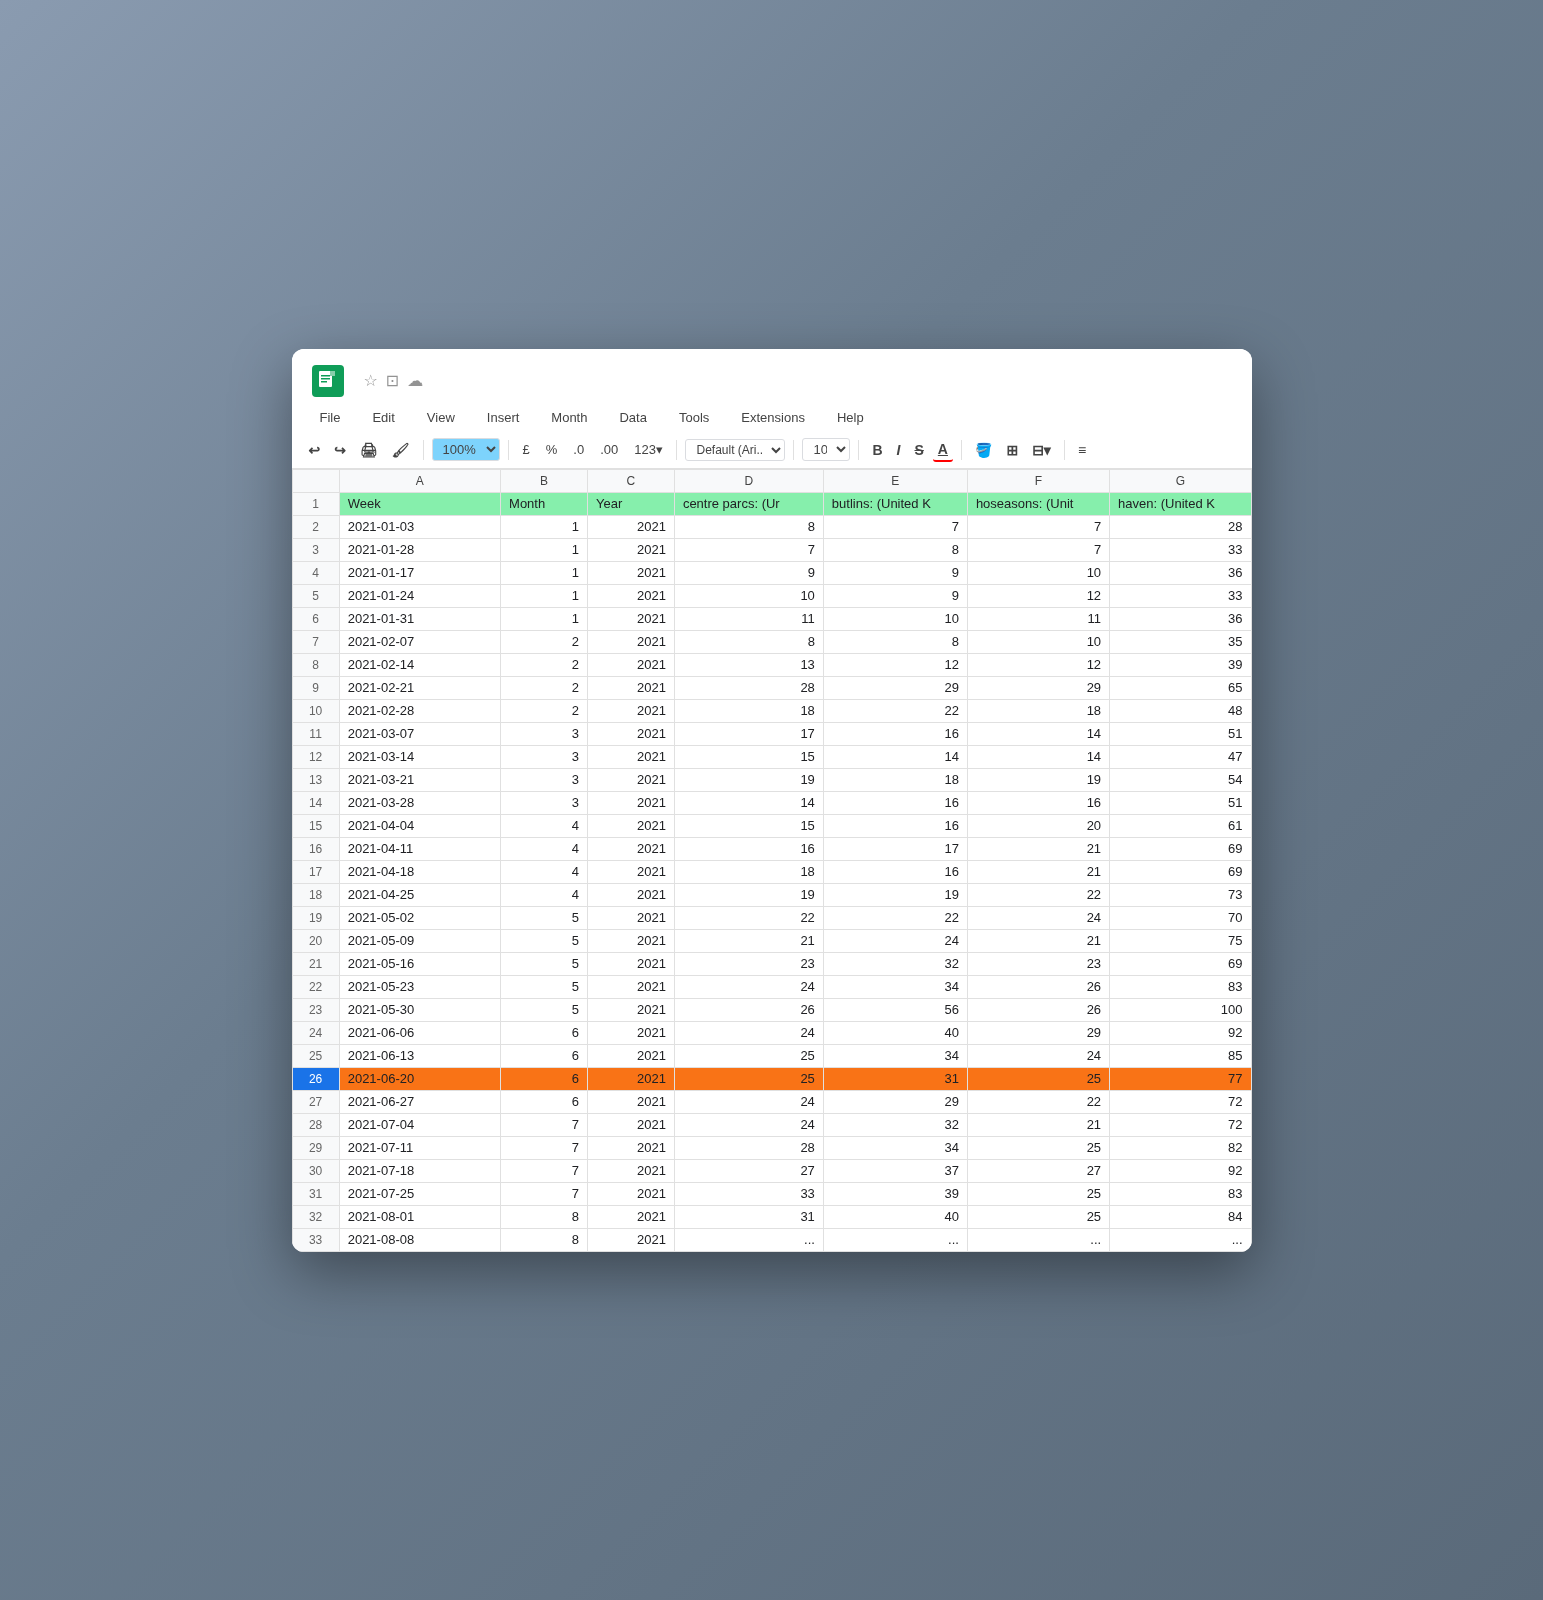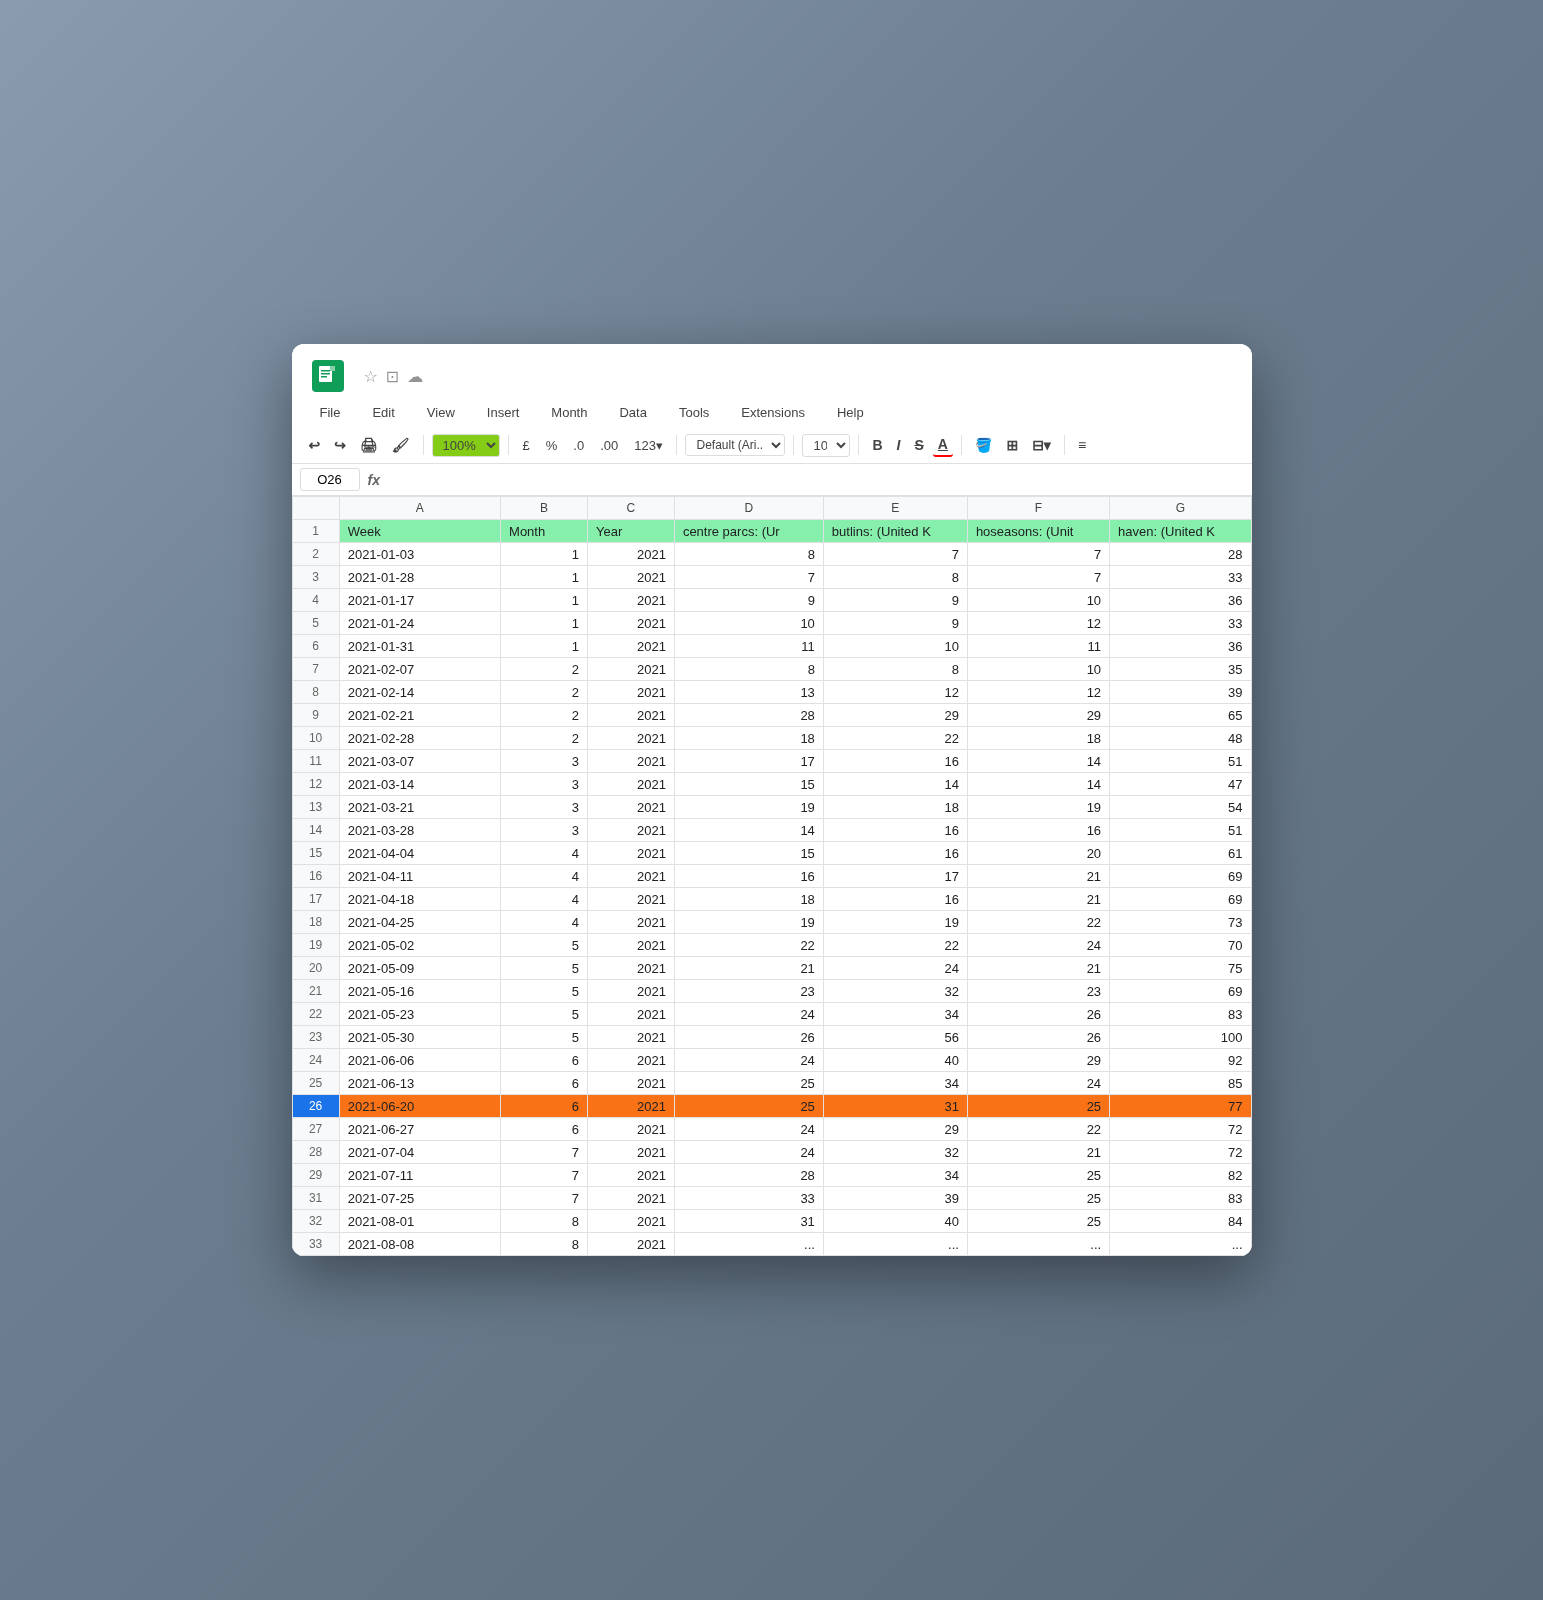--- a/index.html
+++ b/index.html
@@ -97,21 +97,21 @@
       background: #e0e0e0;
       margin: 0 4px;
     }
     .zoom-select {
       border: 1px solid #dadce0;
       border-radius: 3px;
       padding: 2px 6px;
       font-size: 13px;
       color: #444;
       cursor: pointer;
-      background: #84cc16;
+      background: #7dd3fc;
     }
     .font-select {
       border: 1px solid #dadce0;
       border-radius: 3px;
       padding: 2px 6px;
       font-size: 12px;
       color: #444;
       cursor: pointer;
       background: #fff;
       width: 100px;
@@ -293,25 +293,20 @@
     <button class="toolbar-icon-btn" style="text-decoration:line-through;">S</button>
     <button class="toolbar-icon-btn" style="text-decoration:underline; border-bottom:2px solid red;">A</button>
     <div class="toolbar-sep"></div>
     <button class="toolbar-icon-btn">🪣</button>
     <button class="toolbar-icon-btn">⊞</button>
     <button class="toolbar-icon-btn">⊟▾</button>
     <div class="toolbar-sep"></div>
     <button class="toolbar-icon-btn">≡</button>
   </div>
 
-  <div class="formula-bar">
-    <input class="cell-ref" type="text" value="O26" style="">
-    <span class="formula-fx">fx</span>
-    <input class="formula-input" type="text" value="" style="">
-  </div>
 
   <div class="grid-container">
     <table>
       <colgroup>
         <col style="width:38px">
         <col style="width:130px">
         <col style="width:70px">
         <col style="width:70px">
         <col style="width:120px">
         <col style="width:110px">
@@ -615,20 +610,30 @@
             <td class="row-num">29</td>
             <td class="cell cell-date">2021-07-11</td>
             <td class="cell cell-num">7</td>
             <td class="cell cell-num">2021</td>
             <td class="cell cell-num">28</td>
             <td class="cell cell-num">34</td>
             <td class="cell cell-num">25</td>
             <td class="cell cell-num">82</td>
           </tr>
           <tr>
+            <td class="row-num">30</td>
+            <td class="cell cell-date">2021-07-18</td>
+            <td class="cell cell-num">7</td>
+            <td class="cell cell-num">2021</td>
+            <td class="cell cell-num">27</td>
+            <td class="cell cell-num">37</td>
+            <td class="cell cell-num">27</td>
+            <td class="cell cell-num">92</td>
+          </tr>
+          <tr>
             <td class="row-num">31</td>
             <td class="cell cell-date">2021-07-25</td>
             <td class="cell cell-num">7</td>
             <td class="cell cell-num">2021</td>
             <td class="cell cell-num">33</td>
             <td class="cell cell-num">39</td>
             <td class="cell cell-num">25</td>
             <td class="cell cell-num">83</td>
           </tr>
           <tr>

